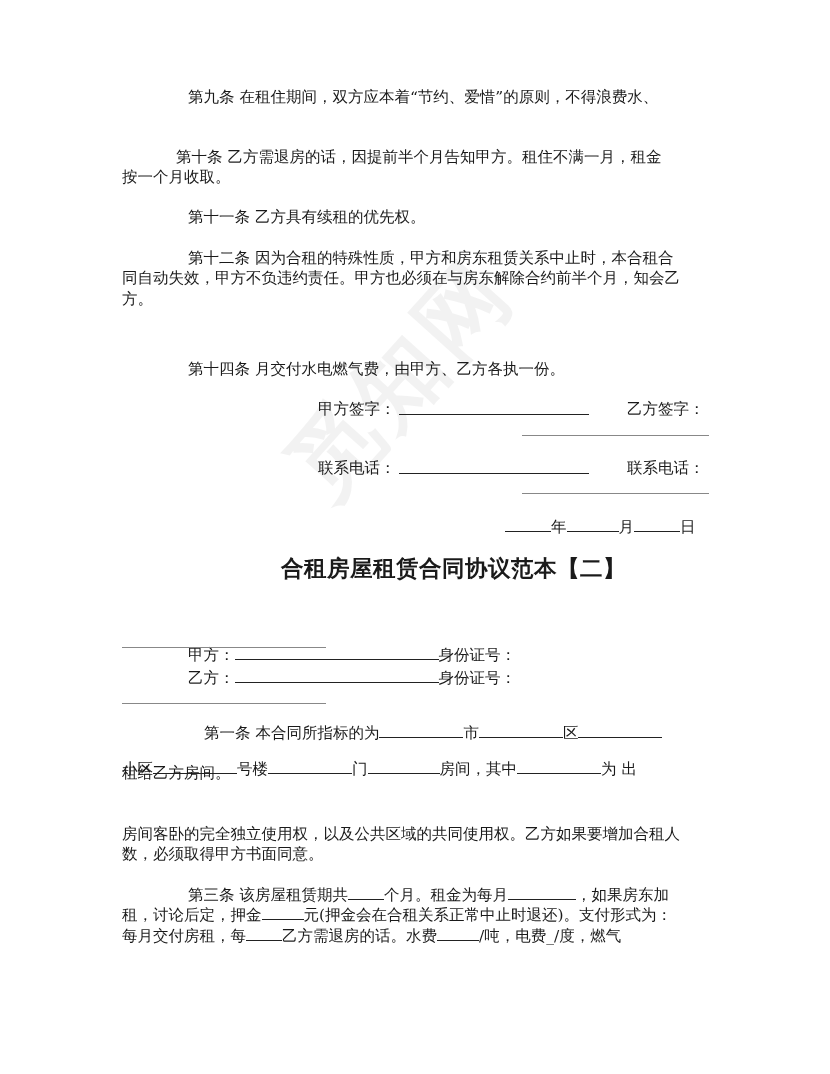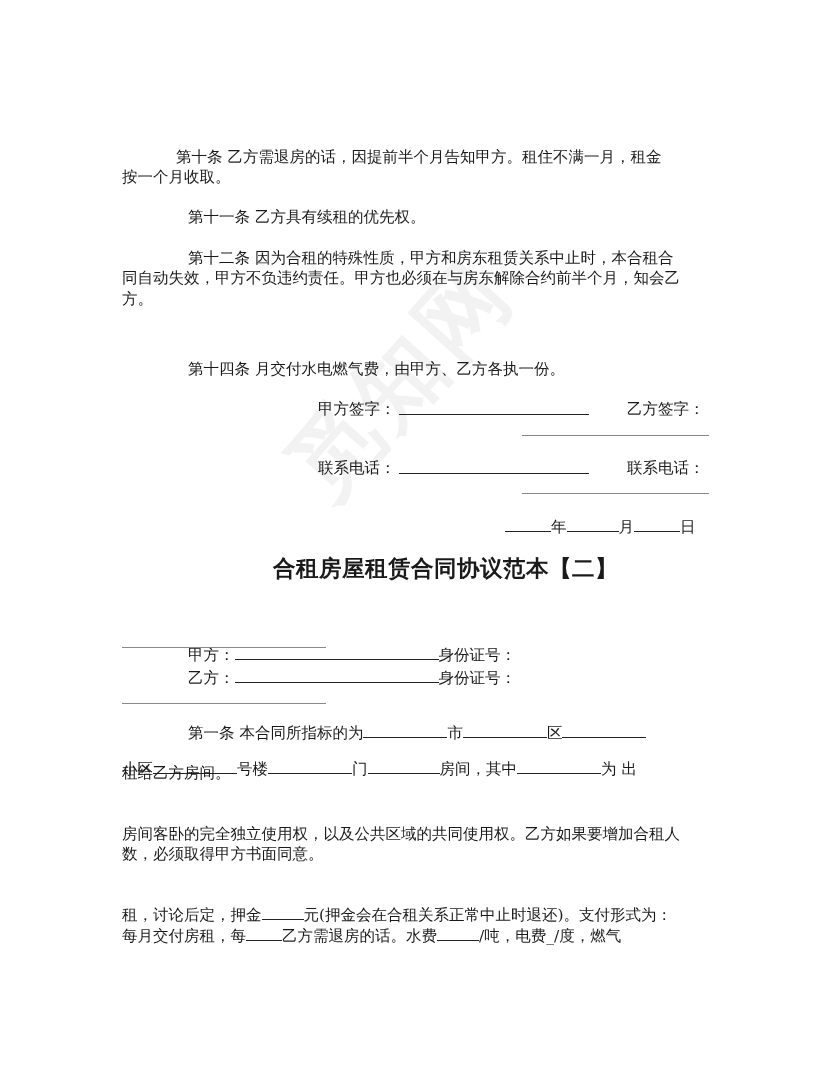--- a/index.html
+++ b/index.html
@@ -4,34 +4,35 @@
   <style>
     html, body { margin: 0; padding: 0; }
     body {
       width: 830px; height: 1074px; background: #ffffff; position: relative; overflow: hidden;
       font-family: "DejaVu Serif", "Liberation Serif", serif; color: #1a1a1a;
     }
     .page { position: absolute; left: 0; top: 0; width: 830px; height: 1074px; }
     .line { position: absolute; font-size: 15.5px; line-height: 20px; white-space: nowrap; }
     .blank { display: inline-block; border-bottom: 1px solid #222; height: 15px; vertical-align: baseline; }
     .rule { position: absolute; height: 0; border-top: 1px solid #888; }
-    .title { position: absolute; font-family: "DejaVu Sans", "Liberation Sans", sans-serif; font-size: 22.5px; font-weight: bold; line-height: 30px; white-space: nowrap; letter-spacing: 0.5px; }
+    .title { position: absolute; font-family: "DejaVu Sans", "Liberation Sans", sans-serif; font-size: 22.5px; font-weight: bold; line-height: 30px; white-space: nowrap; letter-spacing: 0.5px; margin-left: 8px; }
     .watermark {
       position: absolute; left: 260px; top: 320px; font-family: "DejaVu Sans", sans-serif; font-weight: bold;
       font-size: 88px; color: rgba(0,0,0,0.05); transform: rotate(-48deg); white-space: nowrap; letter-spacing: 6px;
       pointer-events: none;
     }
   </style>
 </head>
 <body>
 
 <div class="page">
 
   <div class="watermark">觅知网</div>
 
+  <div class="line" style="left:188px;top:87px">第九条  在租住期间，双方应本着“节约、爱惜”的原则，不得浪费水、</div>
 
   <div class="line" style="left:176px;top:147px">第十条  乙方需退房的话，因提前半个月告知甲方。租住不满一月，租金</div>
   <div class="line" style="left:122px;top:167px">按一个月收取。</div>
 
   <div class="line" style="left:188px;top:207px">第十一条  乙方具有续租的优先权。</div>
 
   <div class="line" style="left:188px;top:248px">第十二条  因为合租的特殊性质，甲方和房东租赁关系中止时，本合租合</div>
   <div class="line" style="left:122px;top:268px">同自动失效，甲方不负违约责任。甲方也必须在与房东解除合约前半个月，知会乙</div>
   <div class="line" style="left:122px;top:289px">方。</div>
 
@@ -56,31 +57,34 @@
   <div class="line" style="left:188px;top:644px">
     <span>甲方：</span><span class="blank" style="width:204px"></span><span>身份证号：</span>
   </div>
   <div class="rule" style="left:122px;top:647px;width:204px"></div>
 
   <div class="line" style="left:188px;top:667px">
     <span>乙方：</span><span class="blank" style="width:204px"></span><span>身份证号：</span>
   </div>
   <div class="rule" style="left:122px;top:703px;width:204px"></div>
 
-  <div class="line" style="left:188px;top:722px">
+  <div class="line" style="left:204px;top:722px">
     <span>第一条  本合同所指标的为</span><span class="blank" style="width:84px"></span><span>市</span><span class="blank" style="width:84px"></span><span>区</span><span class="blank" style="width:84px"></span>
   </div>
   <div class="line" style="left:122px;top:758px">
     <span>小区</span><span class="blank" style="width:84px"></span><span>号楼</span><span class="blank" style="width:84px"></span><span>门</span><span class="blank" style="width:72px"></span><span>房间，其中</span><span class="blank" style="width:84px"></span><span>为 出</span>
   </div>
   <div class="line" style="left:122px;top:763px">租给乙方房间。</div>
 
   <div class="line" style="left:122px;top:824px">房间客卧的完全独立使用权，以及公共区域的共同使用权。乙方如果要增加合租人</div>
   <div class="line" style="left:122px;top:844px">数，必须取得甲方书面同意。</div>
 
+  <div class="line" style="left:188px;top:884px">
+    <span>第三条  该房屋租赁期共</span><span class="blank" style="width:36px"></span><span>个月。租金为每月</span><span class="blank" style="width:68px"></span><span>，如果房东加</span>
+  </div>
   <div class="line" style="left:122px;top:904px">
     <span>租，讨论后定，押金</span><span class="blank" style="width:42px"></span><span>元(押金会在合租关系正常中止时退还)。支付形式为：</span>
   </div>
   <div class="line" style="left:122px;top:925px">
     <span>每月交付房租，每</span><span class="blank" style="width:36px"></span><span>乙方需退房的话。水费</span><span class="blank" style="width:42px"></span><span>/吨，电费_/度，燃气</span>
   </div>
 
 </div>
 
 </body></html>

